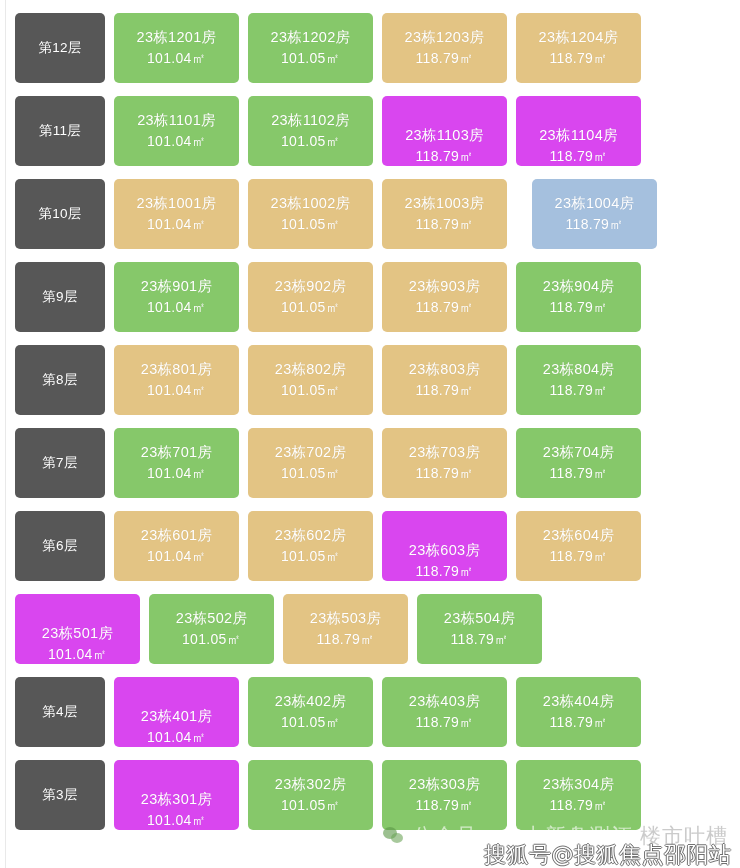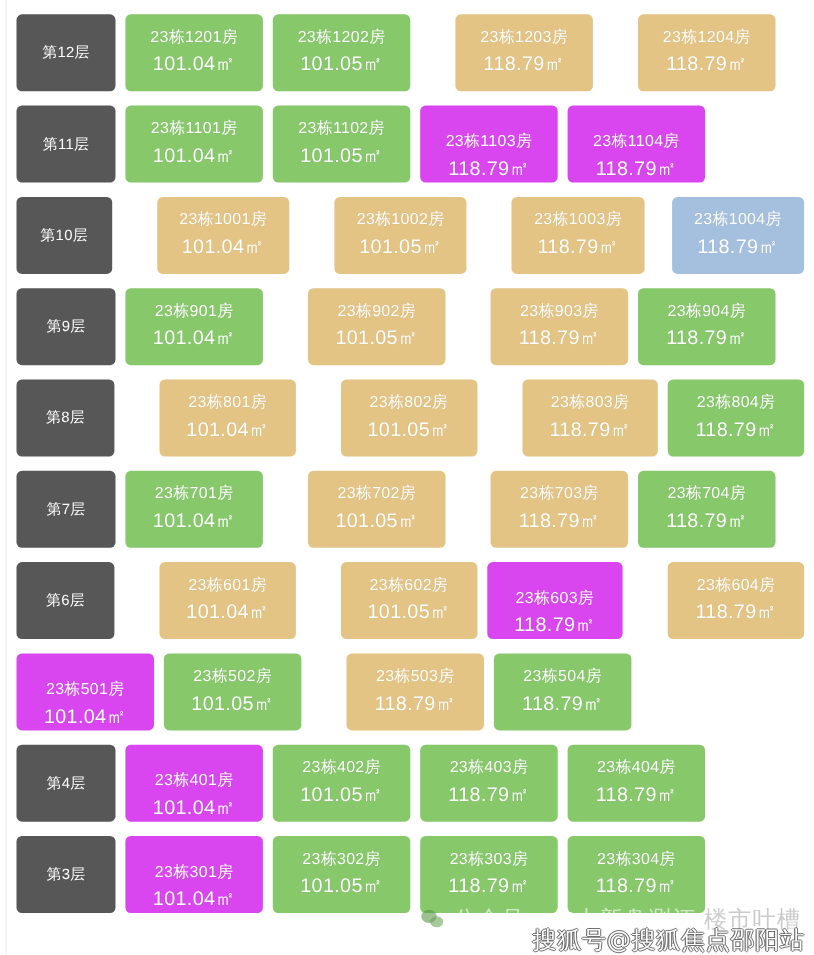--- a/index.html
+++ b/index.html
@@ -51,25 +51,25 @@
     background:#575757;
     font-size:13.5px;
     line-height:1.2;
   }
   .room{
     width:125px;
     font-size:14.5px;
     line-height:1.45;
   }
   .room .name{display:block;}
-  .room .area{display:block;font-size:18px;}
+  .room .area{display:block;font-size:14px;}
 
   
   .c-green {background:#86c86a;}
-  .c-tan   {background:#e3c484;margin-left:32px;}
+  .c-tan   {background:#e3c484;}
   .c-maroon{background:#d946ef;justify-content:flex-end;}
   .c-blue  {background:#a5c0de;margin-left:16px;}
 
   
   .wm{
     position:absolute;
     pointer-events:none;
     white-space:nowrap;
   }
   .wm-main{

